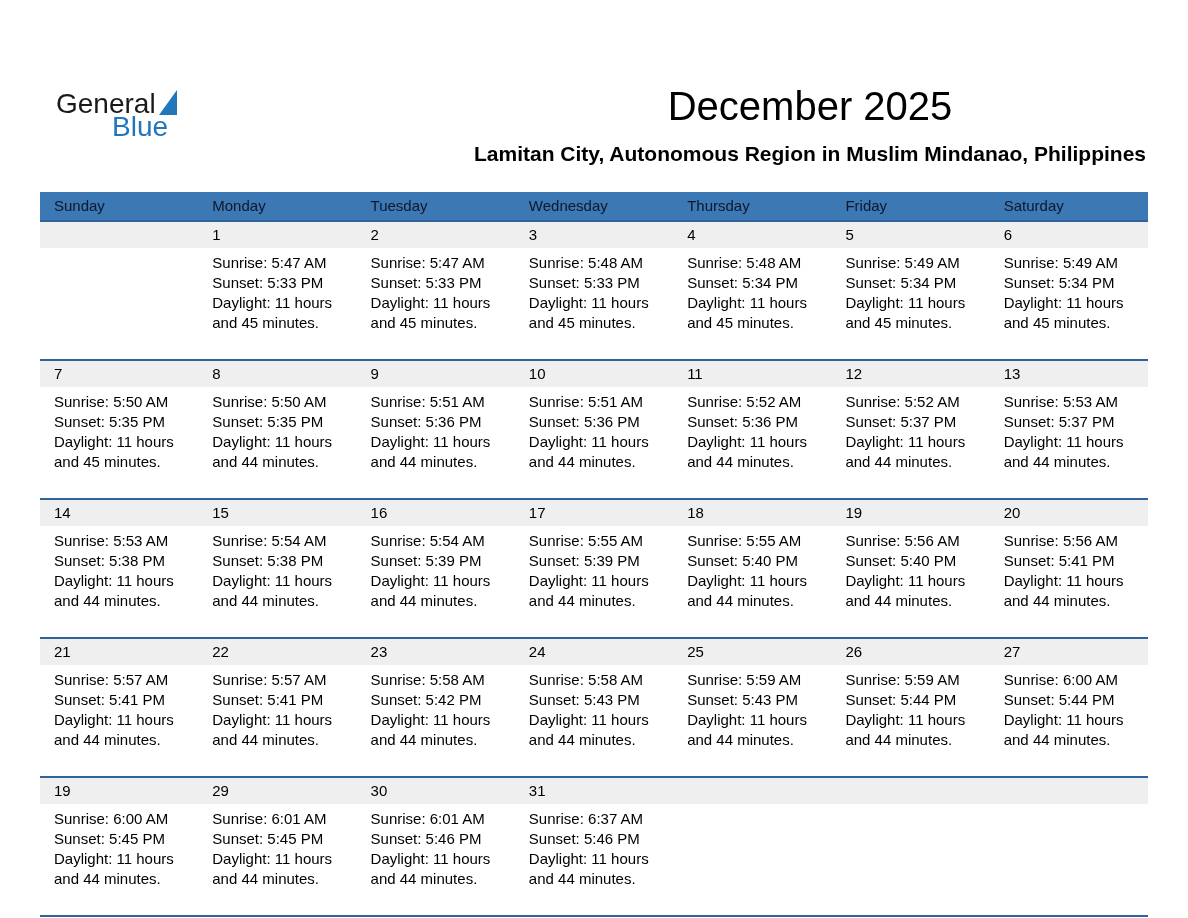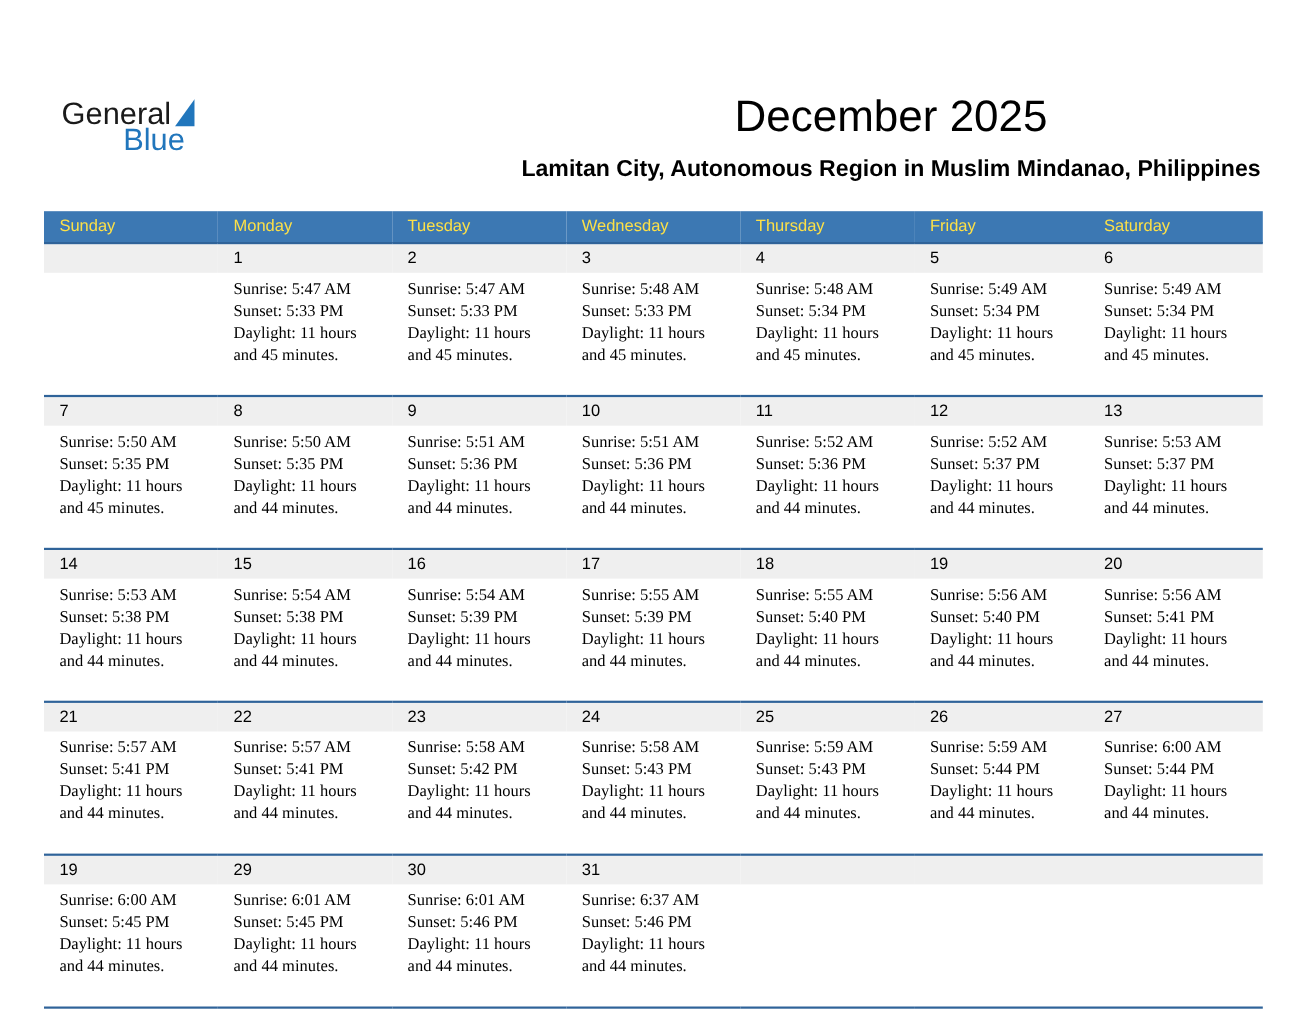--- a/index.html
+++ b/index.html
@@ -26,34 +26,34 @@
   .logo-blue{font-size:28px;font-weight:normal;color:var(--logo-blue);margin:-5px 0 0 56px;}
   .titles{position:absolute;right:2px;top:54px;text-align:center;}
   .doc-title{font-size:40px;font-weight:400;line-height:1;}
   .doc-subtitle{font-size:21px;font-weight:bold;margin-top:16px;}
 
   table.calendar{
     width:100%;border-collapse:collapse;table-layout:fixed;
     border-bottom:2px solid var(--line-blue);
   }
   .calendar th{
-    background:var(--header-blue);color:#fde047;
+    background:var(--header-blue);color:#0f172a;
     font-size:15px;font-weight:400;text-align:left;
     padding:5px 8px 6px 14px;
   }
   .calendar tbody tr{border-top:2px solid var(--line-blue);}
   .calendar td{vertical-align:top;padding:0;}
   .day-band{
     background:var(--band-gray);
     height:26px;padding:4px 8px 0 14px;
     font-size:15px;
   }
   .day-body{
     padding:5px 8px 26px 14px;
-    font-size:15px;line-height:20px;font-family:Liberation Serif, serif;
+    font-size:15px;line-height:20px;
   }
 </style>
 </head>
 <body>
 
 <div class="page">
   <div class="masthead">
     <div class="logo">
       <div class="logo-row">
         <span class="logo-general">General</span>

